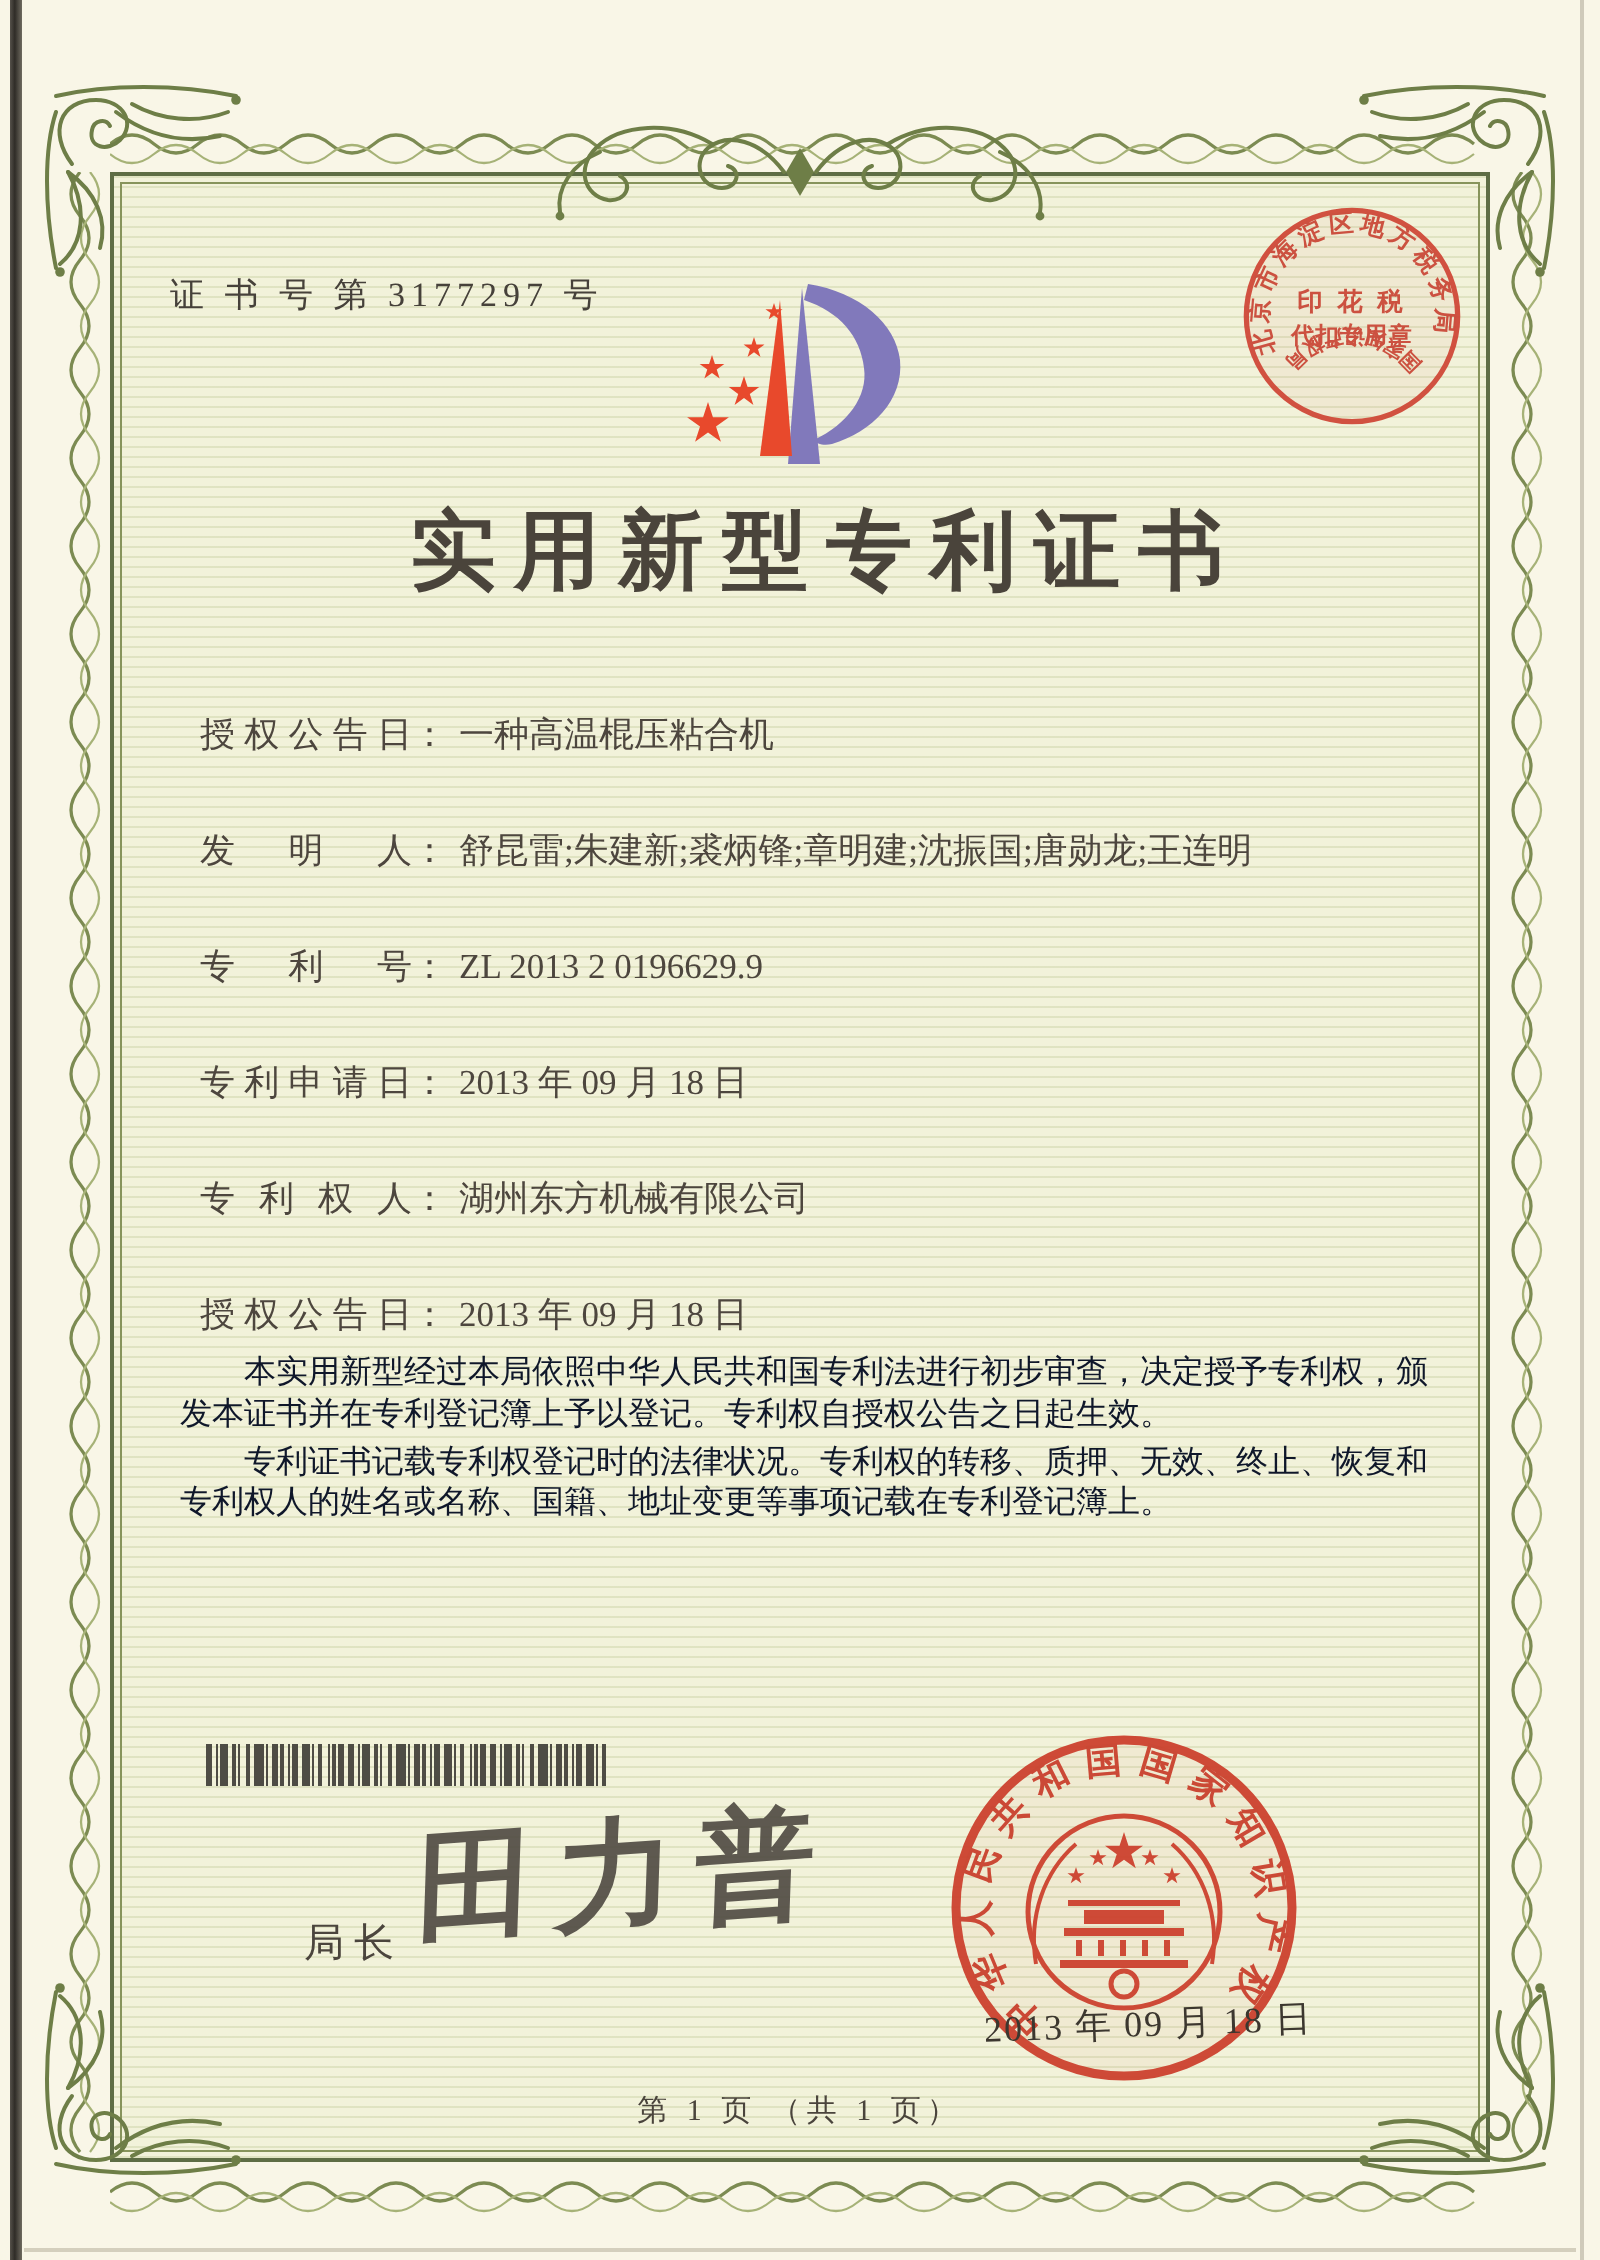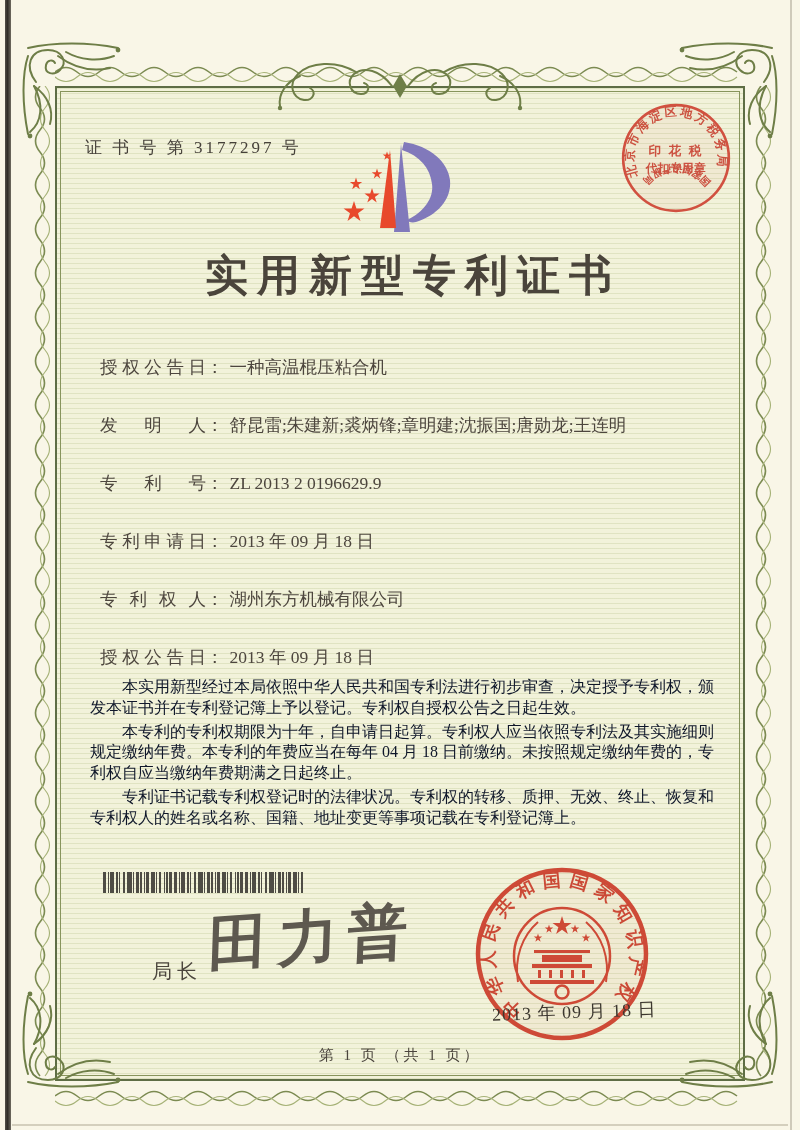--- a/index.html
+++ b/index.html
@@ -232,21 +232,20 @@
   </div>
   <div class="field f5">
     <span class="flabel">专利权人</span><span class="colon">：</span><span class="fvalue">湖州东方机械有限公司</span>
   </div>
   <div class="field f6">
     <span class="flabel">授权公告日</span><span class="colon">：</span><span class="fvalue">2013 年 09 月 18 日</span>
   </div>
 
   <div class="body-text">
     <p>本实用新型经过本局依照中华人民共和国专利法进行初步审查，决定授予专利权，颁发本证书并在专利登记簿上予以登记。专利权自授权公告之日起生效。</p>
-    <p>本专利的专利权期限为十年，自申请日起算。专利权人应当依照专利法及其实施细则规定缴纳年费。本专利的年费应当在每年 04 月 18 日前缴纳。未按照规定缴纳年费的，专利权自应当缴纳年费期满之日起终止。</p>
     <p>专利证书记载专利权登记时的法律状况。专利权的转移、质押、无效、终止、恢复和专利权人的姓名或名称、国籍、地址变更等事项记载在专利登记簿上。</p>
   </div>
 
   <svg class="barcode" width="203" height="21" viewBox="0 0 203 21">
     <line x1="0" y1="10.5" x2="203" y2="10.5" stroke="#4e4c45" stroke-width="21" stroke-dasharray="3 2 1 1 4 2 2 1 1 3 2 2 5 1 1 2 3 1 2 2 1 1 3 2 4 1 1 2 2 3 1 1 2 1 3 2"></line>
   </svg>
 
   <div class="director-role">局长</div>
   <div class="director-signature">田力普</div>
 

